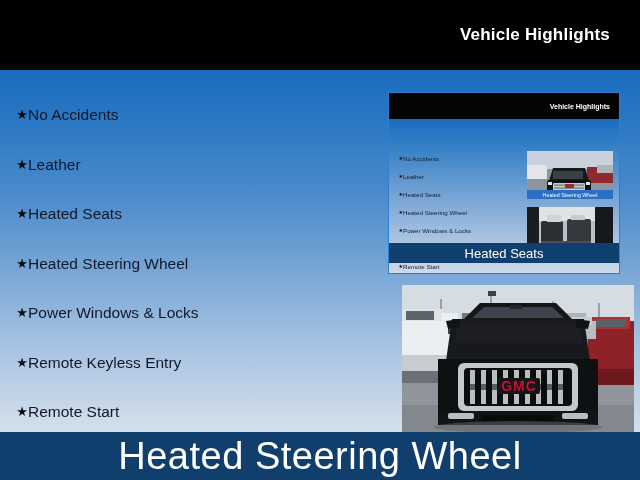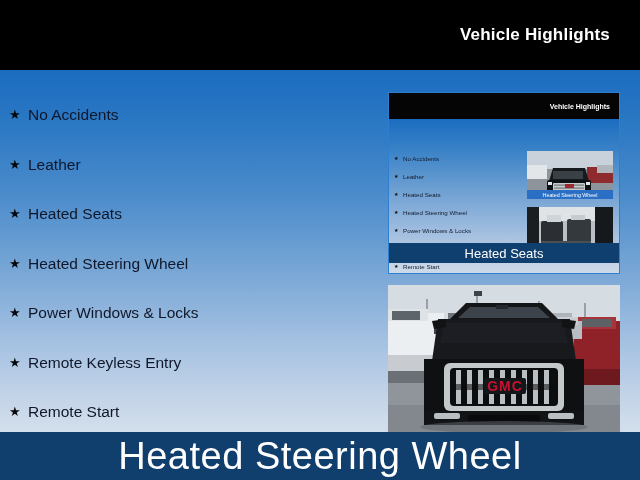--- a/index.html
+++ b/index.html
@@ -12,20 +12,21 @@
     height: 480px;
     overflow: hidden;
     font-family: "Liberation Sans", sans-serif;
   }
   #slide {
     position: relative;
     width: 640px;
     height: 480px;
     background: #000;
     overflow: hidden;
+    text-align: right;
   }
 
   
   .header {
     position: absolute;
     left: 0; top: 0;
     width: 640px;
     height: 70px;
     background: #000000;
     box-sizing: border-box;
@@ -195,21 +196,21 @@
     font-size: 5.3px;
     display: flex;
     align-items: center;
     justify-content: center;
     white-space: nowrap;
   }
 
   
   .main-photo {
     position: absolute;
-    left: 2px;
+    left: 16px;
     top: 215px;
     width: 232px;
     height: 190px;
     overflow: hidden;
     background: #9aa0a6;
   }
 
   
   .bottom-bar {
     position: absolute;

